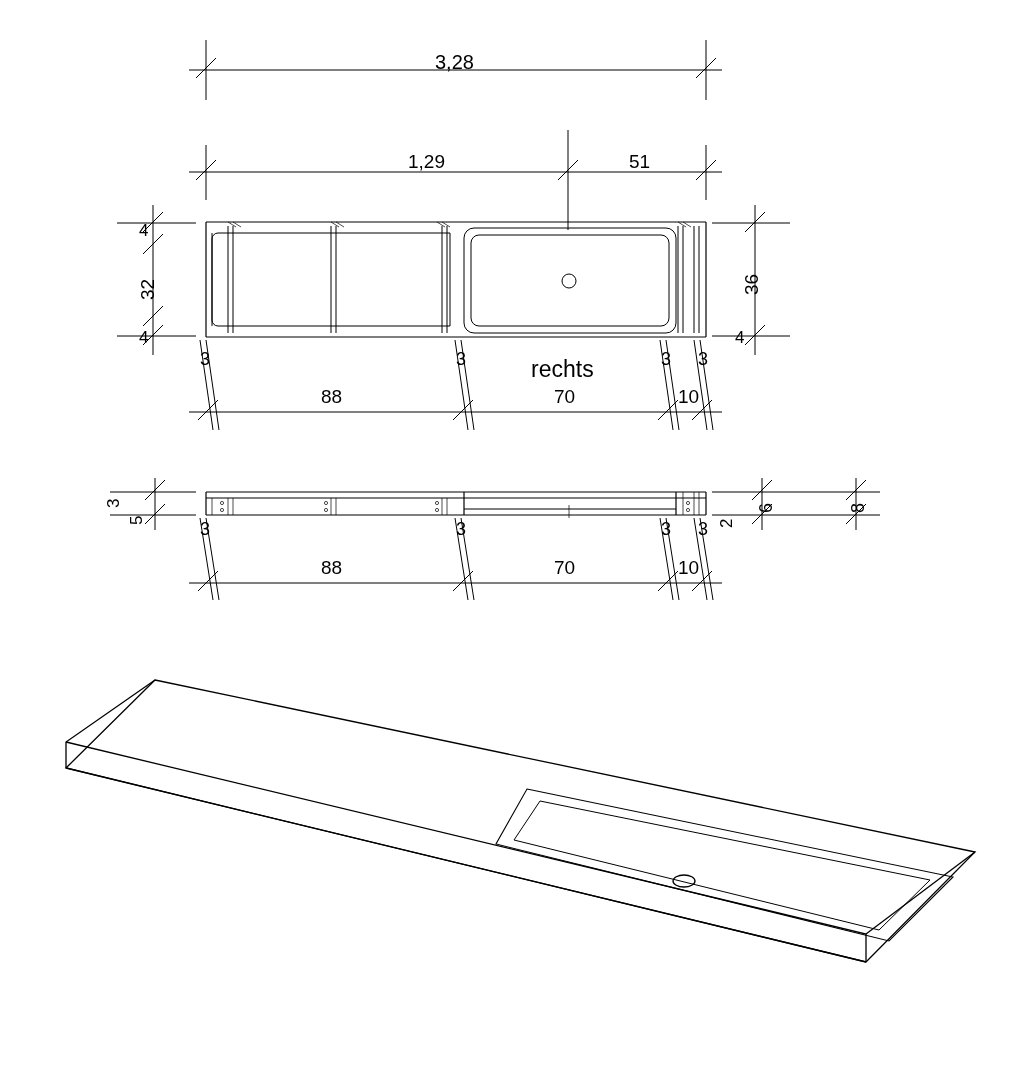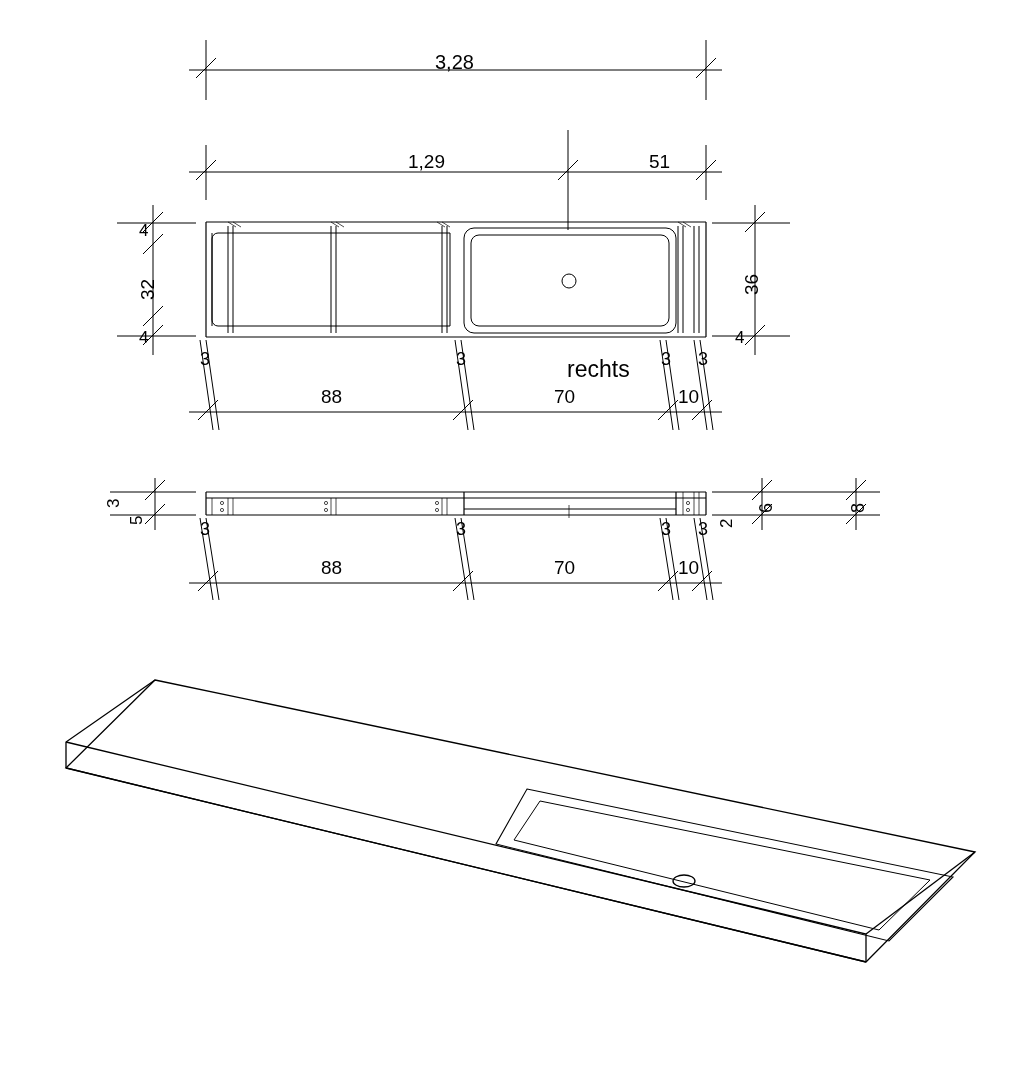--- a/index.html
+++ b/index.html
@@ -229,35 +229,35 @@
     <path d="M 527 789 L 953 877 L 889 941 L 496 844 Z" stroke-width="1.1"></path>
     <path d="M 540 801 L 930 880 L 879 930 L 514 840 Z" stroke-width="1"></path>
 
     <ellipse cx="684" cy="881" rx="11" ry="6"></ellipse>
   </g>
 
 </svg>
 
 <div class="lbl" style="left:435px; top:52px; font-size:20px;">3,28</div>
 <div class="lbl" style="left:360px; top:152px; font-size:19px;margin-left:48px;">1,29</div>
-<div class="lbl" style="left:629px; top:152px; font-size:19px;margin-left:20px;">51</div>
+<div class="lbl" style="left:629px; top:152px; font-size:19px;">51</div>
 
 <div class="lbl" style="left:139px; top:222px; font-size:17px;">4</div>
 <div class="lbl rot" style="left:138px; top:300px; font-size:19px;">32</div>
 <div class="lbl" style="left:139px; top:329px; font-size:17px;">4</div>
 
 <div class="lbl rot" style="left:742px; top:295px; font-size:19px;">36</div>
 <div class="lbl" style="left:735px; top:329px; font-size:17px;">4</div>
 
 <div class="lbl" style="left:200px; top:350px; font-size:18px;">3</div>
 <div class="lbl" style="left:456px; top:350px; font-size:18px;">3</div>
 <div class="lbl" style="left:661px; top:350px; font-size:18px;">3</div>
 <div class="lbl" style="left:698px; top:350px; font-size:18px;">3</div>
 
-<div class="lbl" style="left:531px; top:358px; font-size:23px;margin-left:36px;">rechts</div>
+<div class="lbl" style="left:531px; top:358px; font-size:23px;">rechts</div>
 
 <div class="lbl" style="left:321px; top:387px; font-size:19px;">88</div>
 <div class="lbl" style="left:554px; top:387px; font-size:19px;">70</div>
 <div class="lbl" style="left:678px; top:387px; font-size:19px;">10</div>
 
 <div class="lbl rot" style="left:105px; top:508px; font-size:17px;">3</div>
 <div class="lbl rot" style="left:128px; top:525px; font-size:17px;">5</div>
 
 <div class="lbl" style="left:200px; top:520px; font-size:18px;">3</div>
 <div class="lbl" style="left:456px; top:520px; font-size:18px;">3</div>

